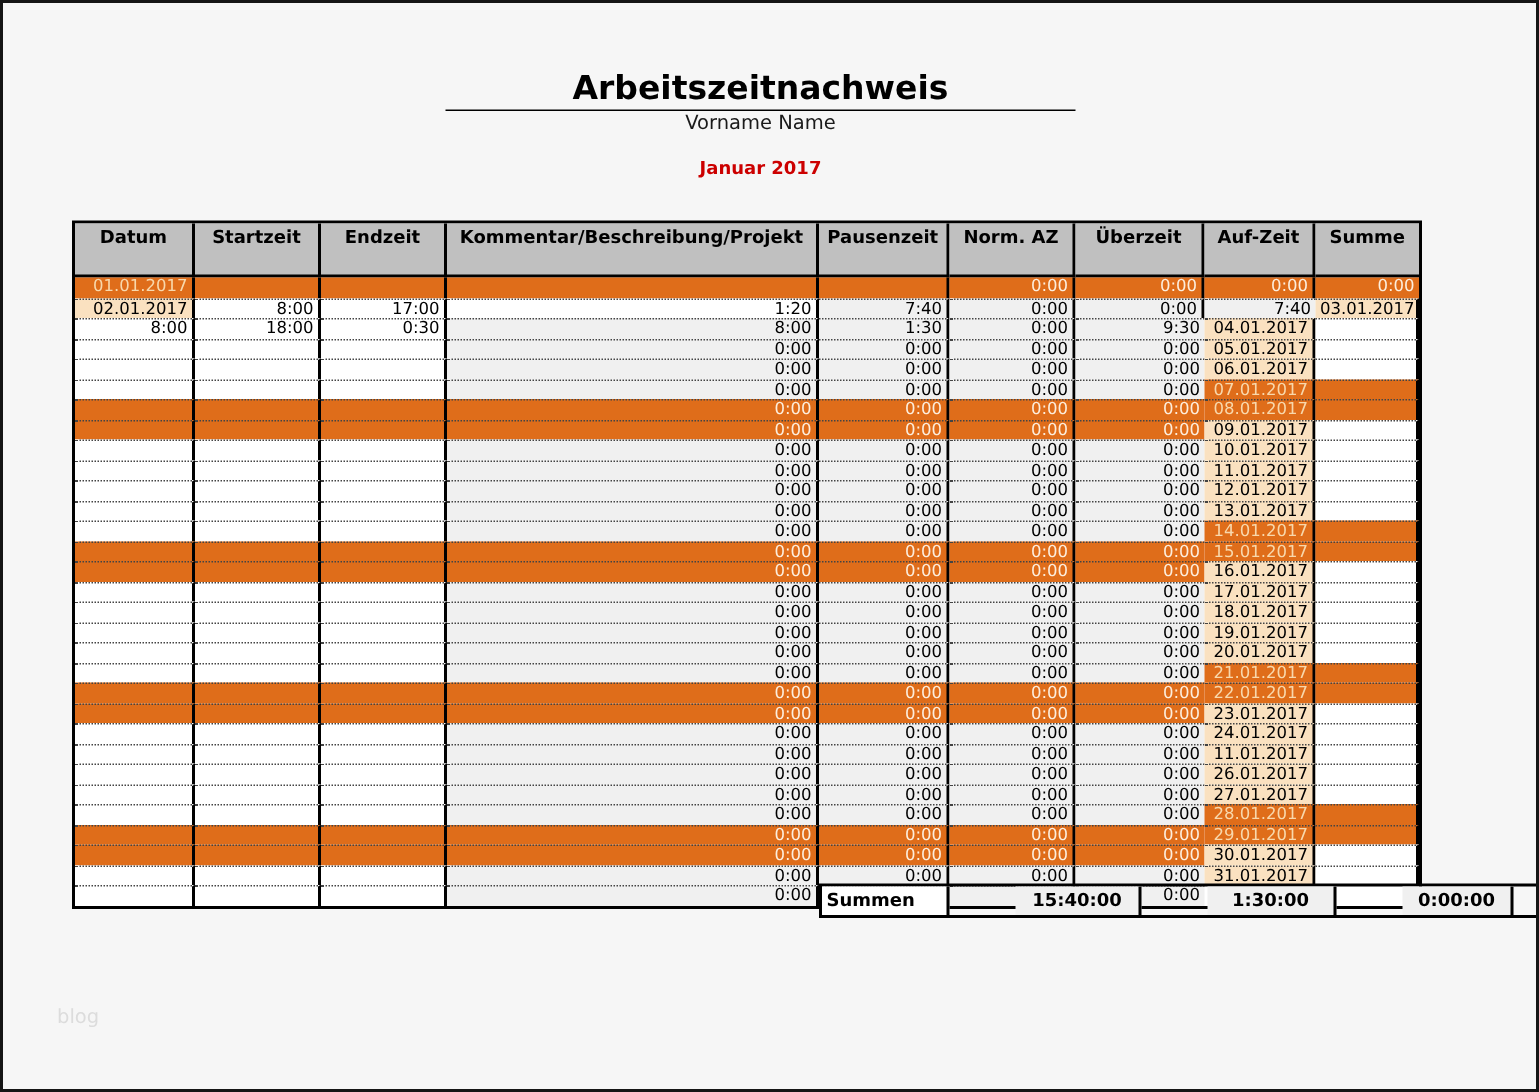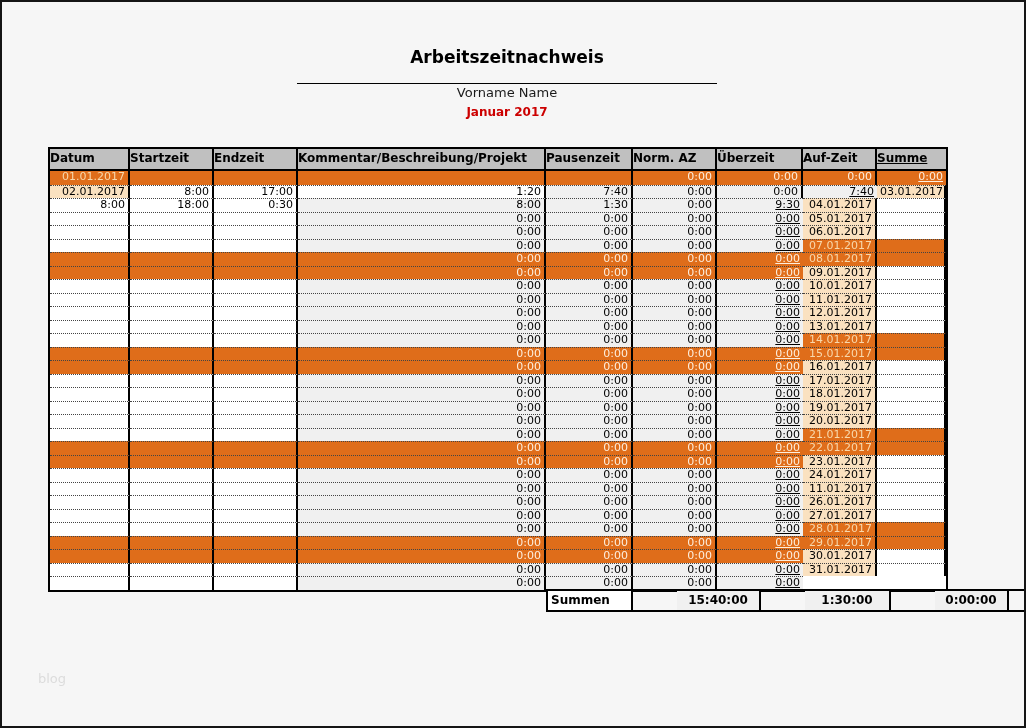--- a/index.html
+++ b/index.html
@@ -6,46 +6,46 @@
   .page{
     position:relative;
     width:1026px;height:728px;
     box-sizing:border-box;
     background:#f6f6f6;
     border:2px solid #151515;
     font-family:"DejaVu Sans","Liberation Sans",sans-serif;
     overflow:hidden;
   }
   .title-block{position:absolute;left:295px;top:45px;width:420px;text-align:center;}
-  .title{font-size:17px;font-weight:bold;color:#000;border-bottom:1px solid #000;padding-bottom:16px;}
+  .title{font-size:22px;font-weight:bold;color:#000;border-bottom:1px solid #000;padding-bottom:1px;}
   .subtitle{font-size:13px;color:#1a1a1a;margin-top:1px;}
   .month{position:absolute;left:295px;top:103px;width:420px;text-align:center;
          font-size:12px;font-weight:bold;color:var(--month-red,#c00);}
 
   .grid{
     position:absolute;left:46px;top:145px;
     display:grid;
     grid-template-columns:80px 84px 84px 248px 87px 84px 86px 74px 69px;
     border:2px solid #000;
     background:#fff;
   }
   .hcell{
-    box-sizing:border-box;height:22px;line-height:19px;
-    font-size:12px;font-weight:bold;text-align:left;color:#000;
+    box-sizing:border-box;height:36px;line-height:19px;
+    font-size:12px;font-weight:bold;text-align:center;color:#000;
     background:var(--header-gray,#c0c0c0);
     border-right:2px solid #000;border-bottom:2px solid #000;
     overflow:hidden;white-space:nowrap;
   }
   .cell{
     box-sizing:border-box;height:13.5px;line-height:12.5px;
     font-size:11px;color:#000;
     border-right:2px solid #000;
     padding:0 3px;overflow:hidden;white-space:nowrap;
   }
-  .last{border-right:none;text-decoration:underline;}
+  .last{border-right:none;}
   .dot{border-top:1px dotted #444;}
   .al{text-align:left;}
   .ar{text-align:right;}
   .bg-date{background:var(--date-peach,#fae1c0);}
   .bg-white{background:#ffffff;}
   .bg-gray{background:var(--total-gray,#f0f0f0);}
   .wk{background:var(--weekend-orange,#df6d1a);}
   .wk-date-text{color:#f8d8ac;}
   .wk-val-text{color:#fdeedd;}
 

